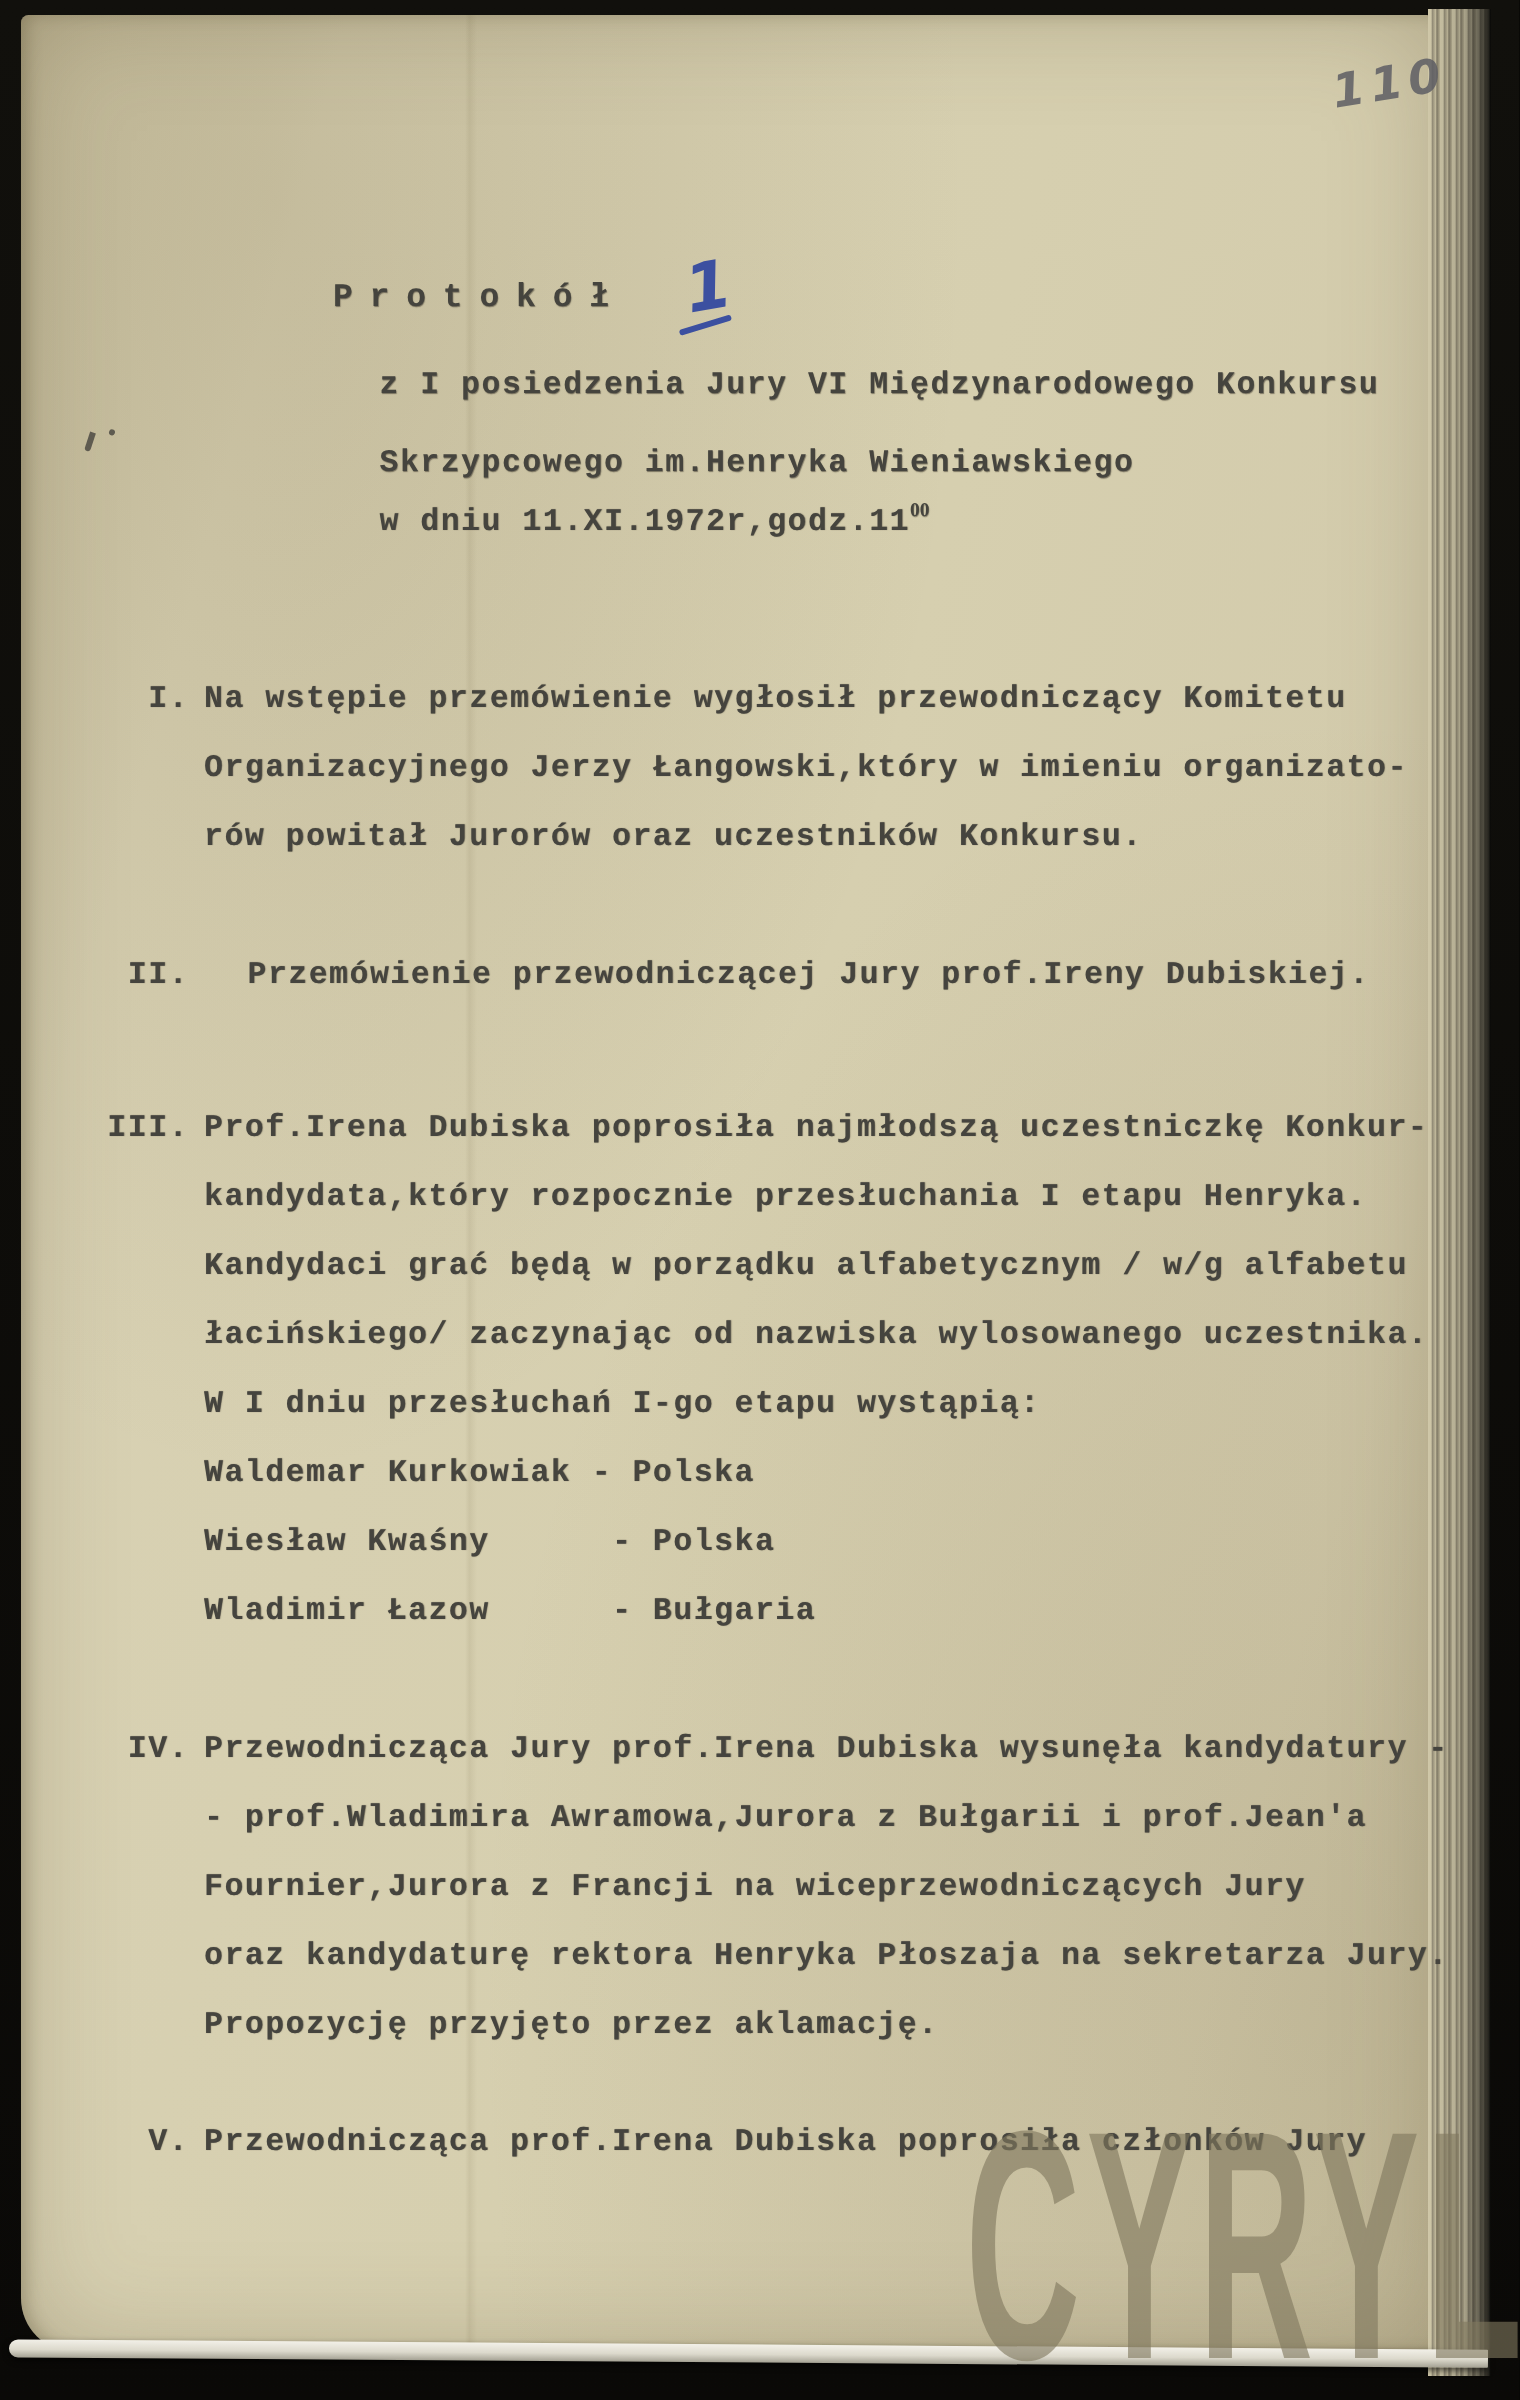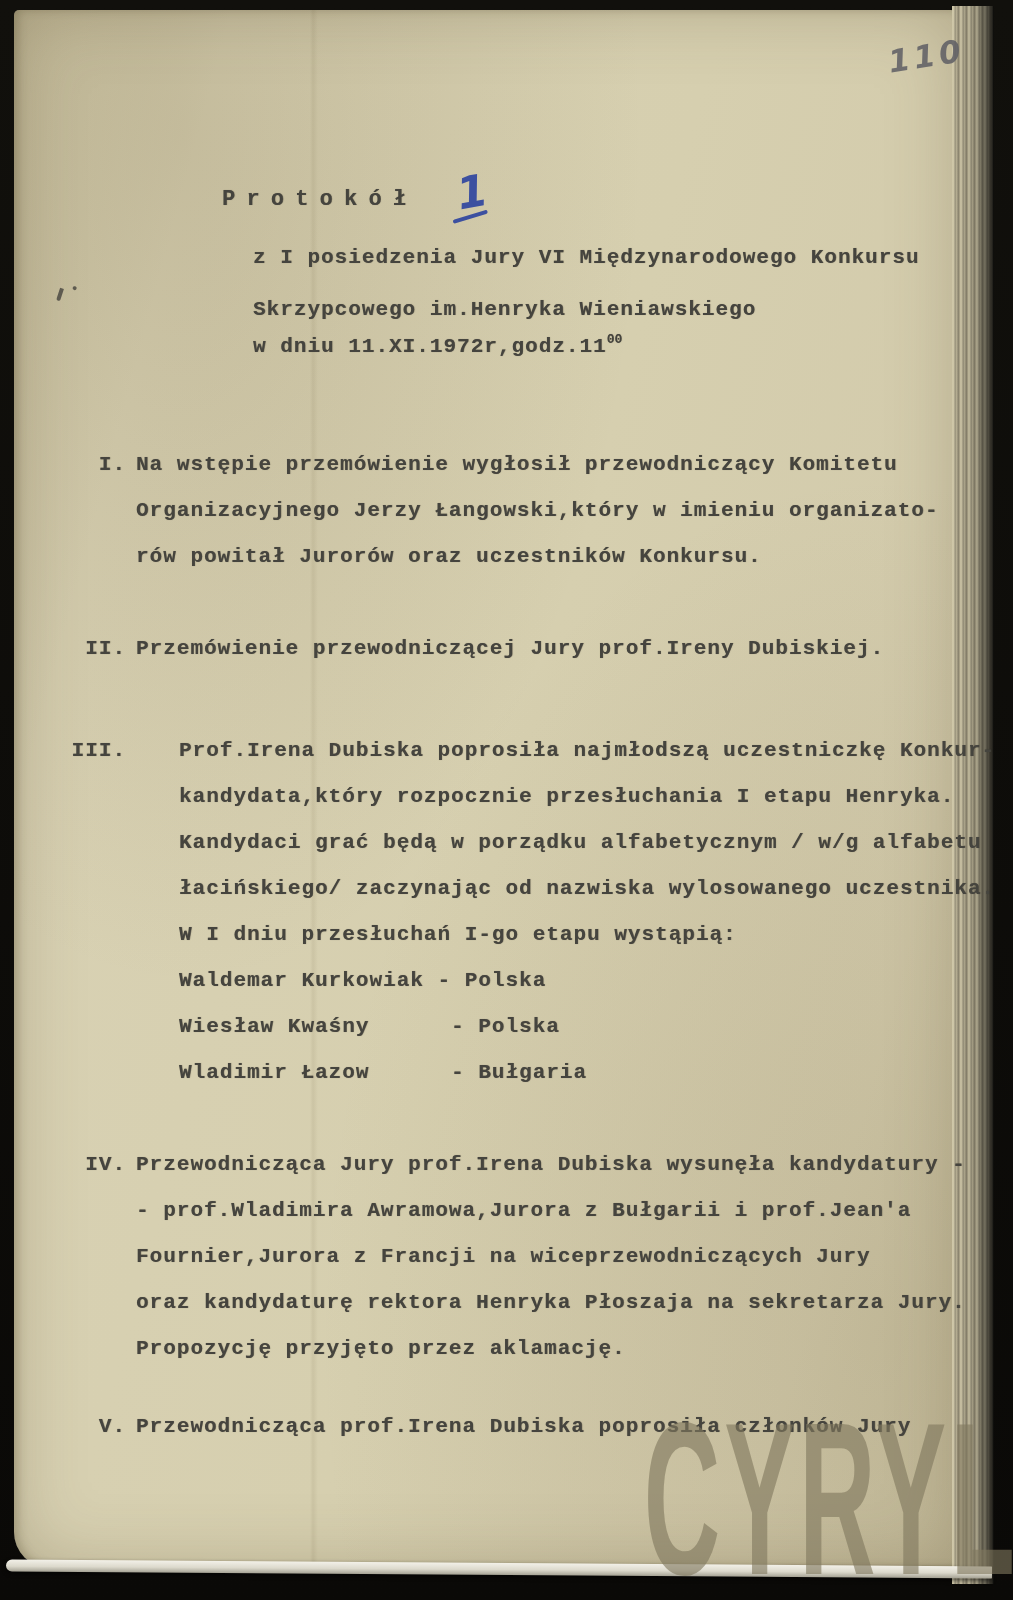--- a/index.html
+++ b/index.html
@@ -50,26 +50,26 @@
     text-shadow:none;letter-spacing:0;line-height:1;
   }
   .hw-one::after{
     content:"";position:absolute;left:-9px;bottom:-4px;width:36px;height:4px;
     background:#3c50a0;border-radius:2px;transform:rotate(-7deg);
   }
   .h-line{line-height:46px;white-space:pre;margin-left:31px;}
   .h-gap{margin-top:12px;}
   .h-tight{line-height:30px;margin-top:14px;}
   .h-last{line-height:30px;}
-  .h-last sup{font-size:13px;letter-spacing:0;vertical-align:9px;}
+  .h-last sup{font-size:13px;letter-spacing:0;vertical-align:9px;font-family:Liberation Serif, serif;}
   .items{margin-top:80px;}
   .item{display:flex;}
   .item-1{margin-bottom:46px;}
-  .item-2{margin-bottom:56px;}
-  .item-3{margin-bottom:46px;gap:43px;}
+  .item-2{margin-bottom:56px;gap:29px;}
+  .item-3{margin-bottom:46px;}
   .item-4{margin-bottom:32px;}
   .numeral{flex:0 0 112px;text-align:right;line-height:46px;white-space:pre;}
   .lines{padding-left:10px;}
   .tline{line-height:46px;white-space:pre;}
   
   .page-number{
     position:absolute;left:888px;top:38px;
     font-family:"DejaVu Sans",sans-serif;font-style:italic;font-weight:bold;
     font-size:31px;color:#5e5e64;letter-spacing:4px;opacity:0.85;
     transform:rotate(-9deg);

